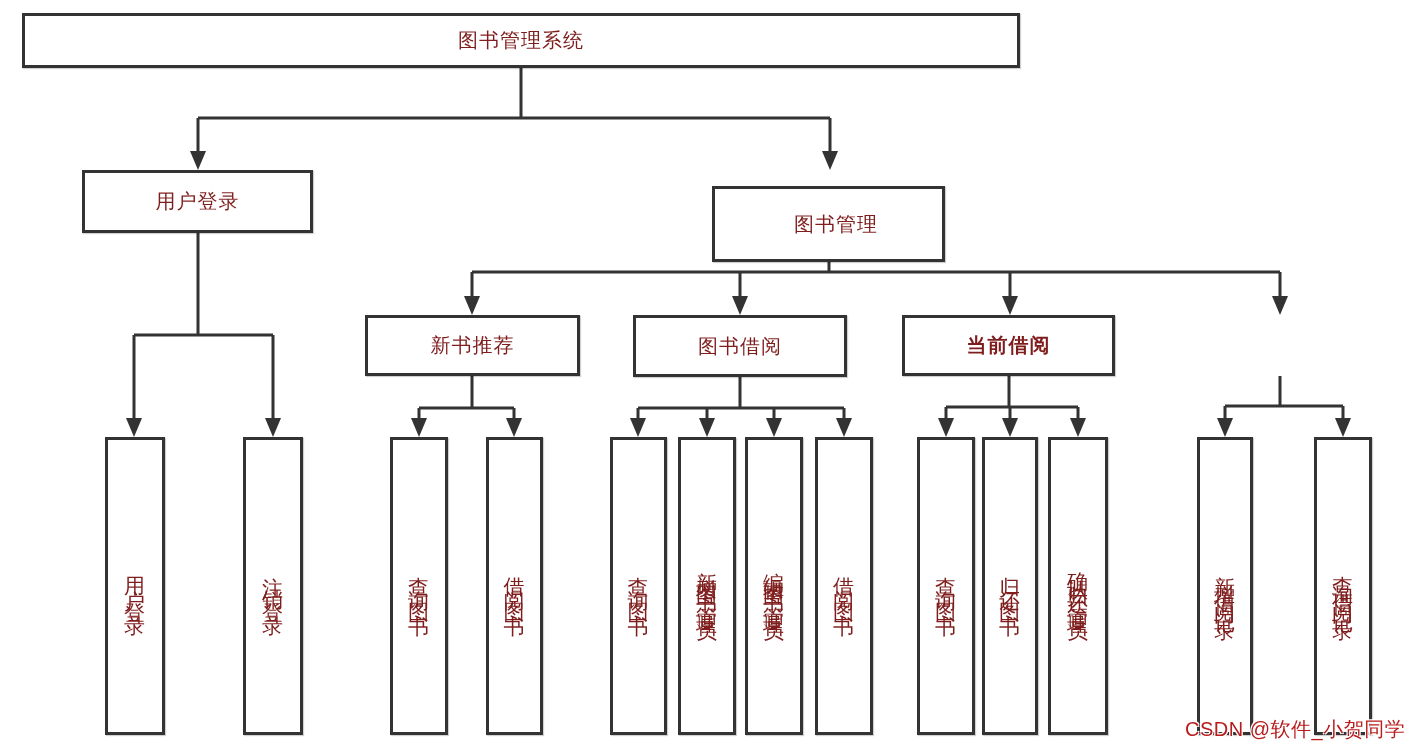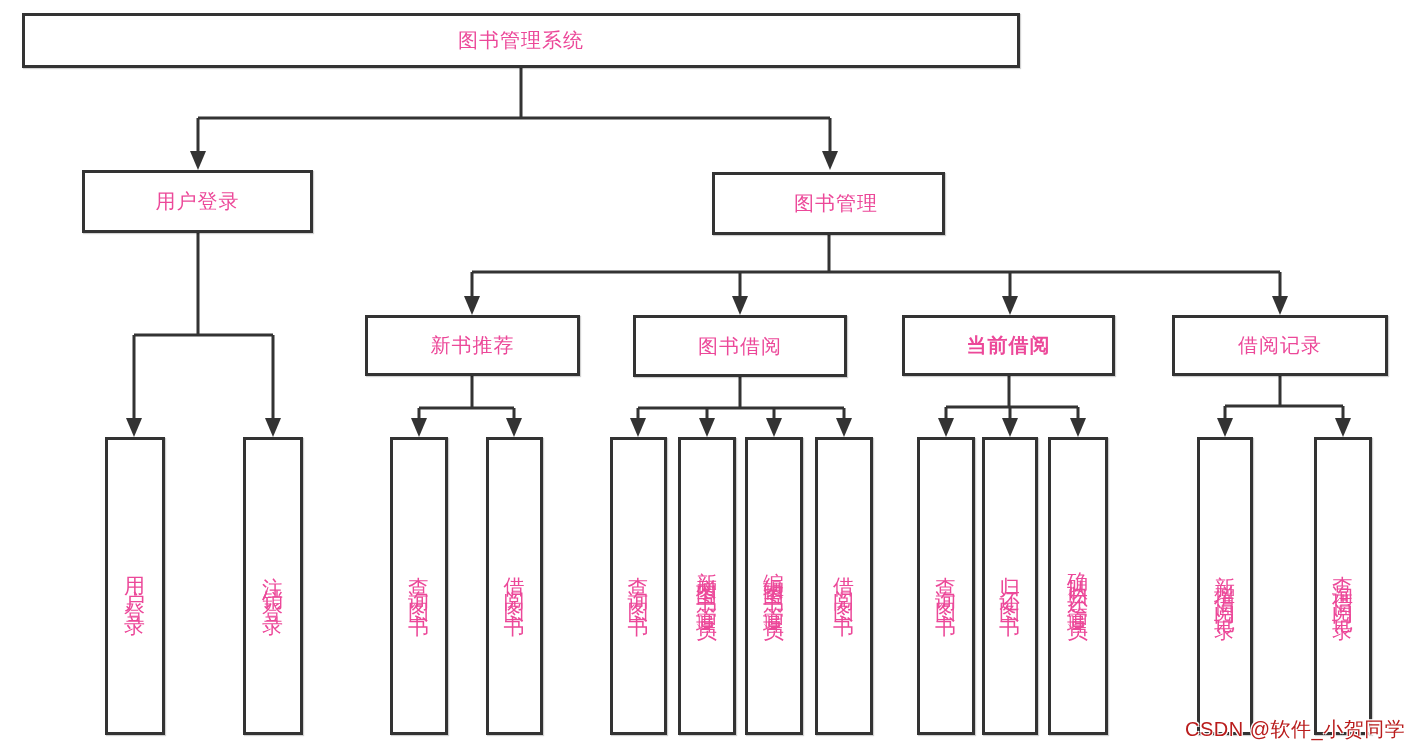--- a/index.html
+++ b/index.html
@@ -9,42 +9,42 @@
     background:#ffffff;
     font-family:"Liberation Sans",sans-serif;
     overflow:hidden;
   }
   #wires{position:absolute;left:0;top:0;z-index:1;}
   .node{
     position:absolute;
     box-sizing:border-box;
     background:#ffffff;
     border:3px solid #333333;
-    color:#ec4899;
+    color:#7f1d1d;
     display:flex;align-items:center;justify-content:center;
     z-index:2;
     box-shadow:1px 1px 1px rgba(0,0,0,0.18);
   }
   .h-node{font-size:20px;letter-spacing:1px;}
   .root-node{font-size:20px;letter-spacing:1px;}
   .leaf{top:437px;height:298px;}
   .leaf .vtext{
     writing-mode:vertical-rl;
     text-orientation:mixed;
     font-size:21px;
     line-height:1;
     white-space:nowrap;
   }
   .ls-wide .vtext{letter-spacing:13px;}
   .ls-mid  .vtext{letter-spacing:9px;}
   .ls-tight .vtext{letter-spacing:7px;}
   
   #root-box{left:22px;top:13px;width:998px;height:55px;}
   #n-user-login{left:82px;top:170px;width:231px;height:63px;}
-  #n-book-mgmt{left:712px;top:172px;width:233px;height:63px;padding-left:15px;}
+  #n-book-mgmt{left:712px;top:186px;width:233px;height:76px;padding-left:15px;}
   #n-new-books{left:365px;top:315px;width:215px;height:61px;}
   #n-book-borrow{left:633px;top:315px;width:214px;height:62px;}
   #n-current-borrow{left:902px;top:315px;width:213px;height:61px;font-weight:bold;}
   #n-borrow-records{left:1172px;top:315px;width:216px;height:61px;}
   #l-ul-1{left:105px;width:60px;}
   #l-ul-2{left:243px;width:60px;}
   #l-nb-1{left:390px;width:58px;}
   #l-nb-2{left:486px;width:57px;}
   #l-bb-1{left:610px;width:57px;}
   #l-bb-2{left:678px;width:58px;}
@@ -129,23 +129,20 @@
 
   <div class="node h-node" id="n-book-borrow">
     <span>图书借阅</span>
   </div>
   <div class="node h-node" id="n-new-books">
     <span>新书推荐</span>
   </div>
   <div class="node h-node" id="n-current-borrow">
     <span>当前借阅</span>
   </div>
-  <div class="node h-node" id="n-borrow-records">
-    <span>借阅记录</span>
-  </div>
 
   <div class="node leaf ls-wide" id="l-ul-1">
     <span class="vtext">用户登录</span>
   </div>
   <div class="node leaf ls-wide" id="l-ul-2">
     <span class="vtext">注销登录</span>
   </div>
 
   <div class="node leaf ls-wide" id="l-nb-1">
     <span class="vtext">查询图书</span>

